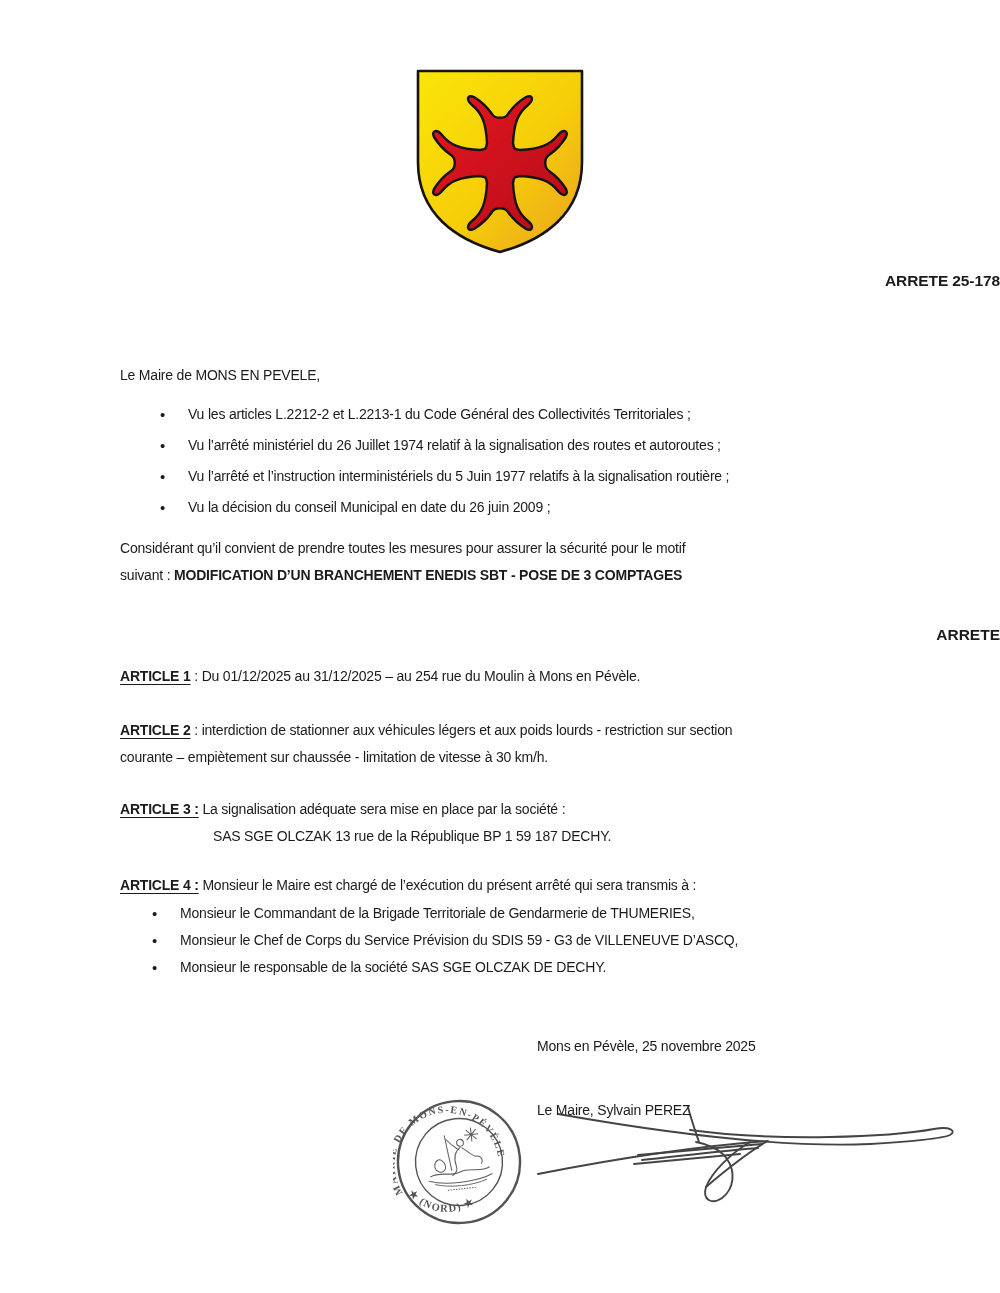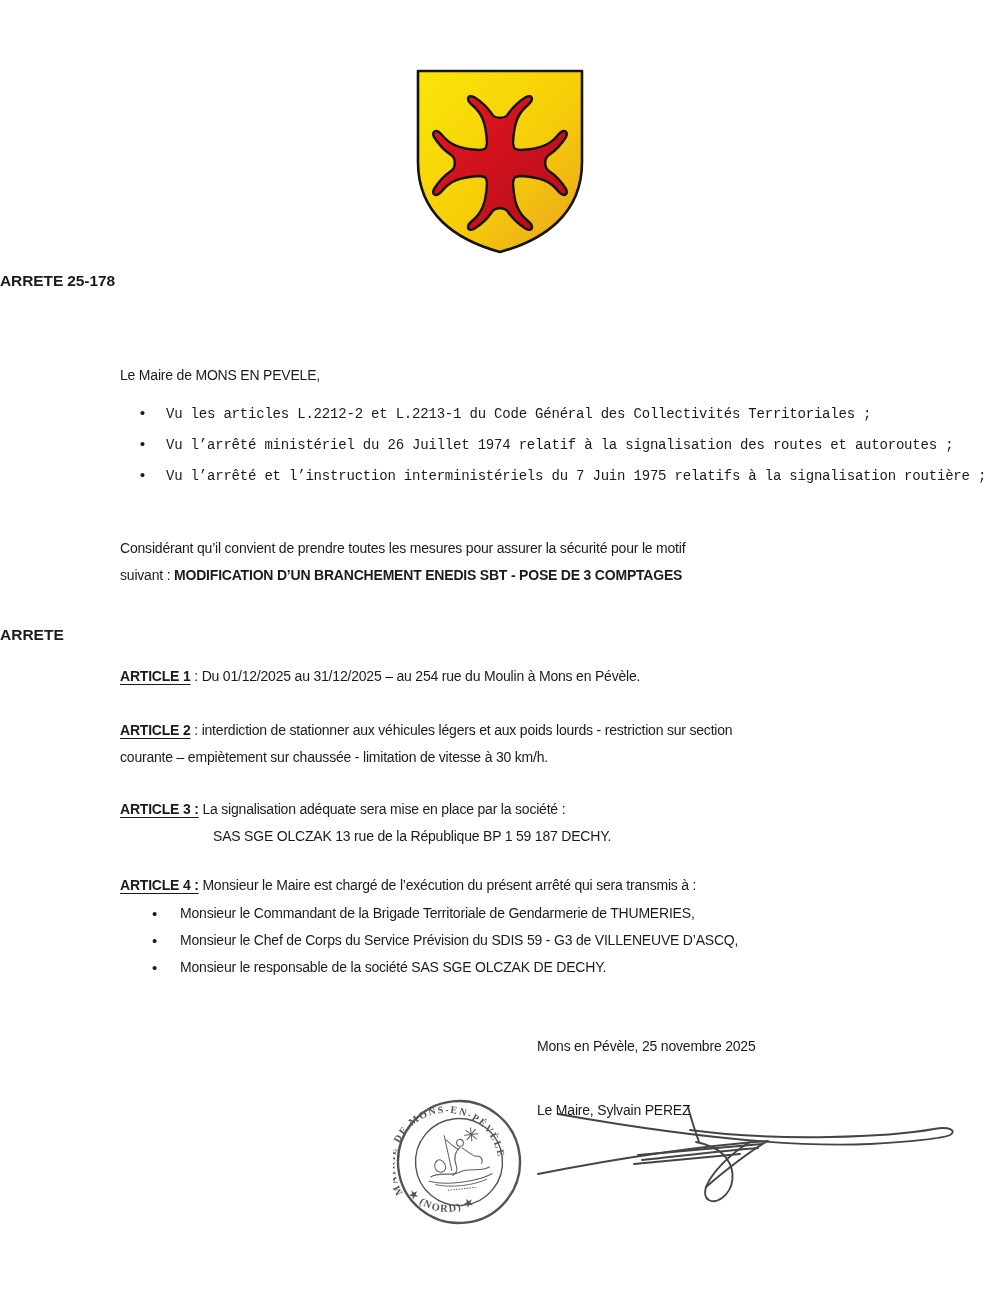--- a/index.html
+++ b/index.html
@@ -7,21 +7,21 @@
     position:relative;
     width:1000px; height:1293px;
     margin:0 auto;
     background:#ffffff;
     font-family:"Liberation Sans", sans-serif;
     color:#1b1b1b;
     overflow:hidden;
   }
   .abs { position:absolute; }
   .bodytext { font-size:14px; letter-spacing:-0.2px; line-height:27px; white-space:nowrap; }
-  .center { width:1000px; text-align:left; }
+  .center { width:1000px; text-align:right; }
   .doc-title { font-size:15.5px; font-weight:700; letter-spacing:-0.1px; }
   .section-head { font-size:15.5px; font-weight:700; }
   .visas { list-style:none; margin:0; padding:0; }
   .visas li { position:relative; line-height:31px; padding-left:60px; white-space:nowrap;
               font-size:14px; letter-spacing:-0.2px; }
   .visas li::before { content:"\2022"; position:absolute; left:32px; font-size:15px; }
   .tlist { list-style:none; margin:1px 0 0 0; padding:0; }
   .tlist li { position:relative; line-height:27px; padding-left:60px; white-space:nowrap;
               font-size:14px; letter-spacing:-0.2px; }
   .tlist li::before { content:"\2022"; position:absolute; left:32px; font-size:15px; }
@@ -63,24 +63,25 @@
         C -40,14 -50,18 -58,28 C -63,34 -69,33 -66,26 C -61,18 -55,12 -49,8
         C -44,5 -44,-5 -49,-8 C -55,-12 -61,-18 -66,-26 C -69,-33 -63,-34 -58,-28
         C -50,-18 -40,-14 -20,-13 C -14,-14 -14,-14 -13,-20 Z"></path>
     </g>
   </svg>
 
   <div class="abs center doc-title" style="top:272px;">ARRETE 25-178</div>
 
   <div class="abs bodytext" style="left:120px; top:362px;">Le Maire de MONS EN PEVELE,</div>
 
-  <ul class="abs visas" style="left:106px; top:399px; width:800px;font-family:Liberation Mono, monospace;">
+  <ul class="abs visas" style="left:128px; top:399px; width:800px;">
     <li>Vu les articles L.2212-2 et L.2213-1 du Code Général des Collectivités Territoriales ;</li>
     <li>Vu l’arrêté ministériel du 26 Juillet 1974 relatif à la signalisation des routes et autoroutes ;</li>
-    <li>Vu l’arrêté et l’instruction interministériels du 7 Juin 1975 relatifs à la signalisation routière ;</li>
+    <li>Vu l’arrêté et l’instruction interministériels du 5 Juin 1977 relatifs à la signalisation routière ;</li>
+    <li>Vu la décision du conseil Municipal en date du 26 juin 2009 ;</li>
   </ul>
 
   <div class="abs" style="left:120px; top:535px;">
     <div class="bodytext">Considérant qu’il convient de prendre toutes les mesures pour assurer la sécurité pour le motif</div>
     <div class="bodytext"><span>suivant :  </span><span class="bold">MODIFICATION D’UN BRANCHEMENT ENEDIS SBT - POSE DE 3 COMPTAGES</span></div>
   </div>
 
   <div class="abs center section-head" style="top:626px;">ARRETE</div>
 
   <div class="abs bodytext" style="left:120px; top:663px;"><span class="art-label">ARTICLE 1</span><span> : </span><span>Du 01/12/2025 au 31/12/2025 – au 254 rue du Moulin à Mons en Pévèle.</span></div>

